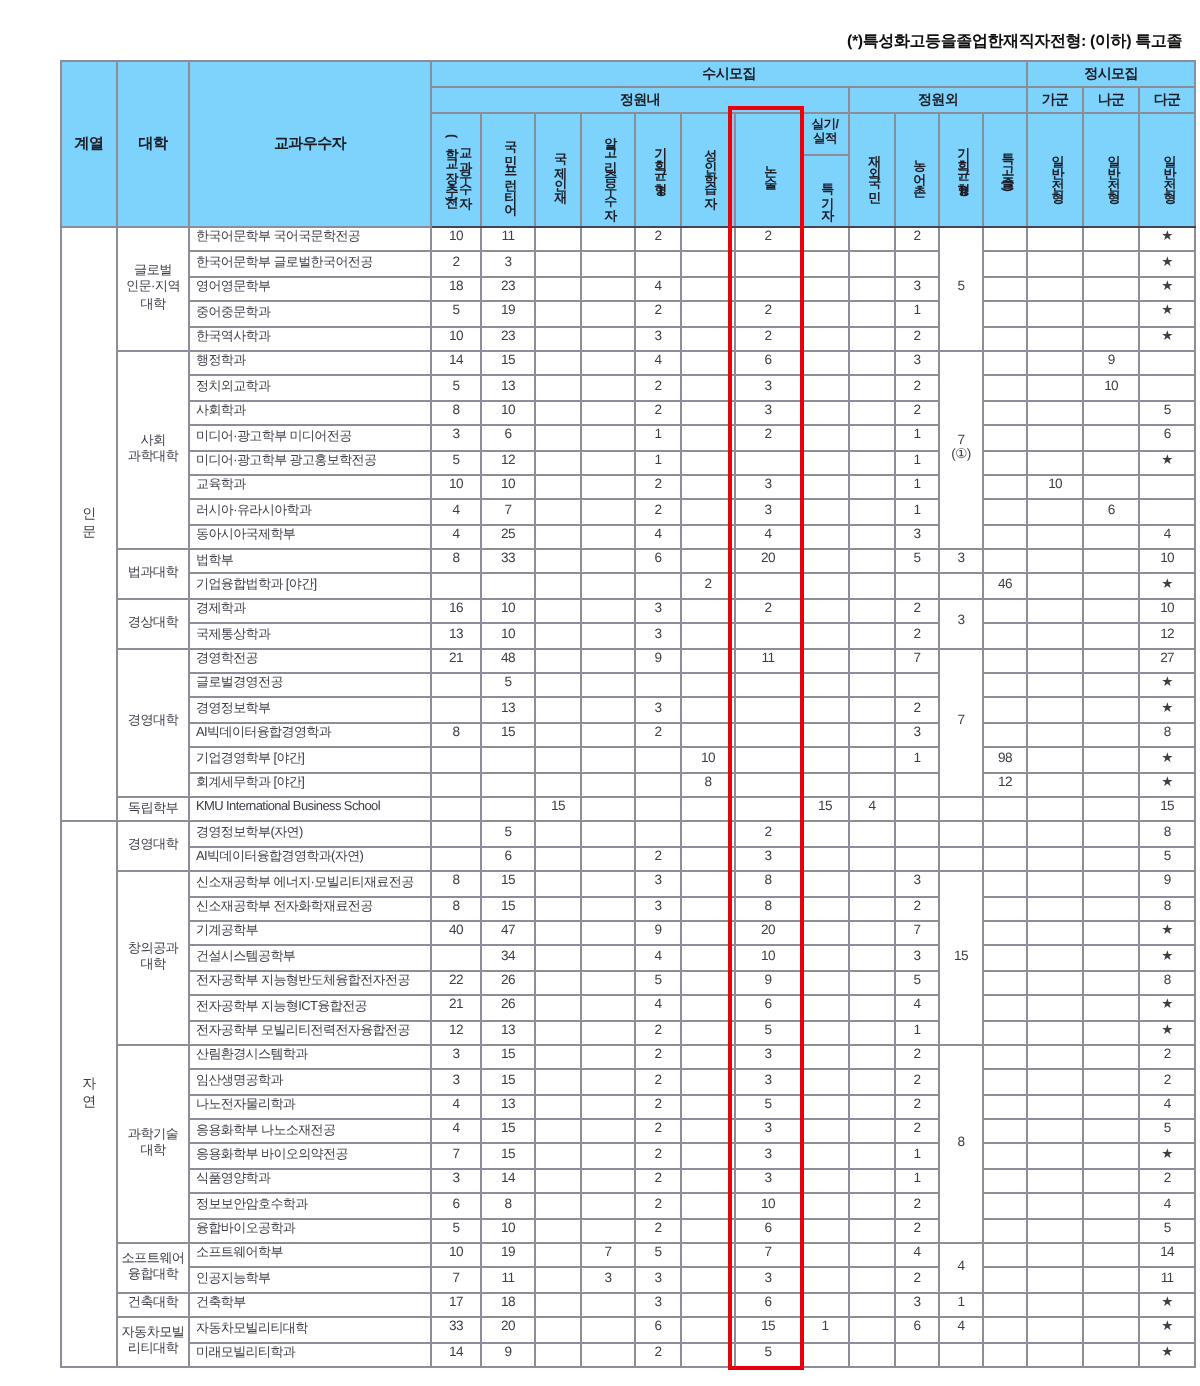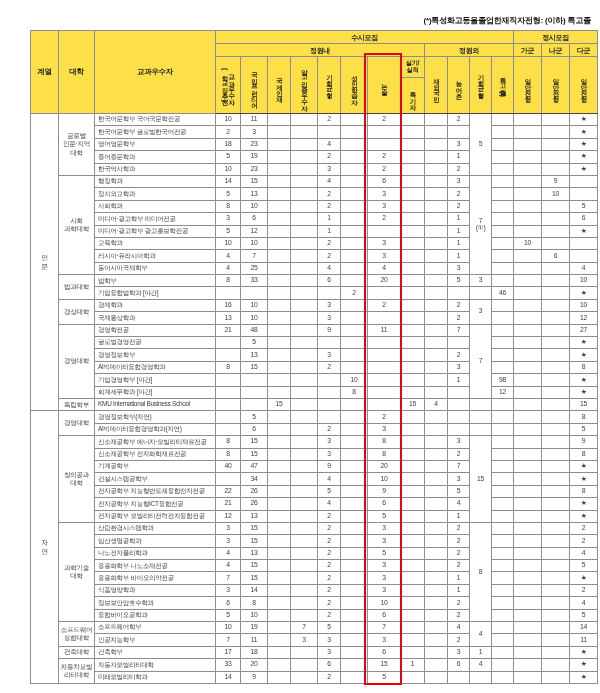--- a/index.html
+++ b/index.html
@@ -3,21 +3,21 @@
 <meta charset="utf-8">
 <style>
   html,body{margin:0;padding:0;}
   body{width:600px;height:693px;position:relative;background:#ffffff;
        font-family:"Liberation Sans","DejaVu Sans",sans-serif;overflow:hidden;}
   .title{position:absolute;top:15px;right:9px;font-size:8px;font-weight:bold;color:#111;letter-spacing:-0.2px;padding-left:28px;}
   table.adm{position:absolute;left:30px;top:30px;width:567px;border-collapse:collapse;table-layout:fixed;
             border:1.5px solid #454550;}
   th,td{border:1px solid #8d8d99;padding:0;text-align:center;vertical-align:middle;
         color:#3d3d47;box-sizing:border-box;overflow:hidden;}
-  thead th{background:#fde047;font-weight:bold;color:#1d1d26;font-size:7px;letter-spacing:-0.3px;text-align:center;}
+  thead th{background:#7dd3fc;font-weight:bold;color:#1d1d26;font-size:7px;letter-spacing:-0.3px;text-align:center;}
   thead tr.t1 th,thead tr.t2 th{height:13px;line-height:1;}
   thead tr.t3 th{height:57px;}
   thead tr:last-child th{border-bottom:1.2px solid #454550;}
   .hh{font-size:7.5px;}
   .vt{writing-mode:vertical-rl;display:inline-block;font-size:6.5px;font-weight:bold;
       line-height:1.05;letter-spacing:-0.5px;white-space:pre-line;max-height:55px;}
   .split{padding:0;}
   .split .top{height:20px;border-bottom:1px solid #8d8d99;font-size:6.3px;line-height:1.1;
       display:flex;align-items:center;justify-content:center;white-space:pre-line;}
   .split .bot{height:35px;display:flex;align-items:center;justify-content:center;}

